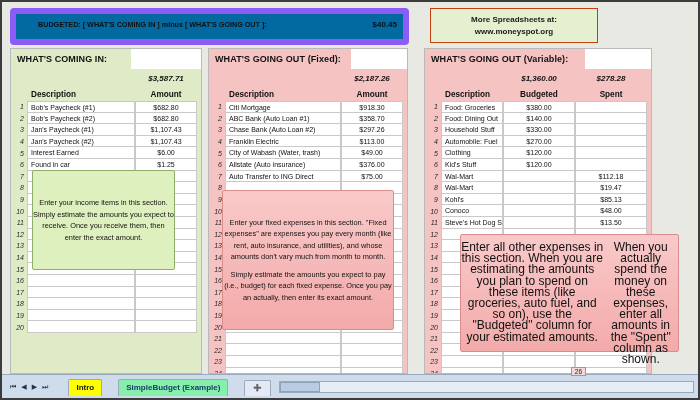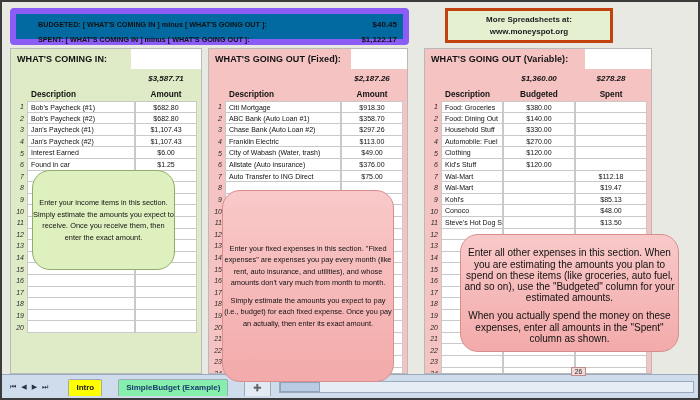--- a/index.html
+++ b/index.html
@@ -40,30 +40,29 @@
     white-space: nowrap;
   }
   .summary-row .amt { font-size: 8px; }
 
   
   #promo-box {
     position: absolute;
     left: 428px; top: 6px;
     width: 168px; height: 35px;
     background: #e4f0cf;
-    border: 3px solid #c2410c;
+    border: 1px solid #c2410c;
     display: flex;
     flex-direction: column;
     align-items: center;
     justify-content: center;
     font-size: 8px;
     font-weight: bold;
     color: #1b1b1b;
     line-height: 12px;
-    margin-left: 15px;
   }
 
   
   .section {
     position: absolute;
     top: 46px;
     height: 326px;
     border: 1px solid #b9b9b9;
     overflow: hidden;
   }
@@ -148,52 +147,52 @@
     white-space: nowrap;
   }
   .row:first-child .cell { border-top: 1px solid #c9c9c9; }
   .cell.desc { flex: 1 1 auto; padding-left: 3px; text-align: left; }
   .cell.amt  { width: 62px; flex: 0 0 62px; text-align: center; }
   #sec-var .cell.amt { width: 72px; flex: 0 0 72px; }
 
   
   .callout {
     position: absolute;
-    border-radius: 18px;
+    border-radius: 2px;
     z-index: 6;
     text-align: center;
     color: #111;
     padding: 7px 0;
   }
   .callout p { margin: 0 0 7px 0; }
   .callout p:last-child { margin-bottom: 0; }
 
   #callout-in {
     left: 30px; top: 168px; width: 143px; height: 100px;
     background: #dff0bf;
     border: 1px solid #8fae6a;
     font-size: 7.4px;
     line-height: 11.5px;
     display: flex; align-items: center; justify-content: center;
   }
   #callout-fix {
-    left: 220px; top: 188px; width: 172px; height: 192px;
+    left: 220px; top: 188px; width: 172px; height: 140px;
     background: linear-gradient(180deg,#f9c9c9 0%, #f3aaaa 100%);
     border: 1px solid #d98e8e;
     font-size: 7.4px;
     line-height: 11.2px;
     display: flex; flex-direction: column; justify-content: center;
   }
   #callout-var {
     left: 458px; top: 232px; width: 219px; height: 118px;
     background: linear-gradient(180deg,#f9c9c9 0%, #f3aaaa 100%);
     border: 1px solid #d98e8e;
-    font-size: 10px;
+    font-size: 12px;
     line-height: 11.2px;
-    display: flex; flex-direction: column; justify-content: flex-end;
+    display: flex; flex-direction: row; justify-content: flex-start;
   }
 
   
   #bottom-bar {
     position: absolute;
     left: 0; right: 0; bottom: 0;
     height: 24px;
     background: #cfdcec;
     border-top: 1px solid #9aa9bb;
     display: flex;
@@ -252,24 +251,20 @@
 </style>
 </head>
 <body>
 
 <div id="app">
 
   <div id="summary-banner">
     <div class="summary-row">
       <span>BUDGETED:  [ WHAT'S COMING IN ] minus [ WHAT'S GOING OUT ]:</span>
       <span class="amt">$40.45</span>
-    </div>
-    <div class="summary-row">
-      <span>SPENT:  [ WHAT'S COMING IN ] minus [ WHAT'S GOING OUT ]:</span>
-      <span class="amt">$1,122.17</span>
     </div>
   </div>
 
   <div id="promo-box">
     <div>More Spreadsheets at:</div>
     <div>www.moneyspot.org</div>
   </div>
 
   <div class="section" id="sec-in">
     <div class="title-notch"></div>

